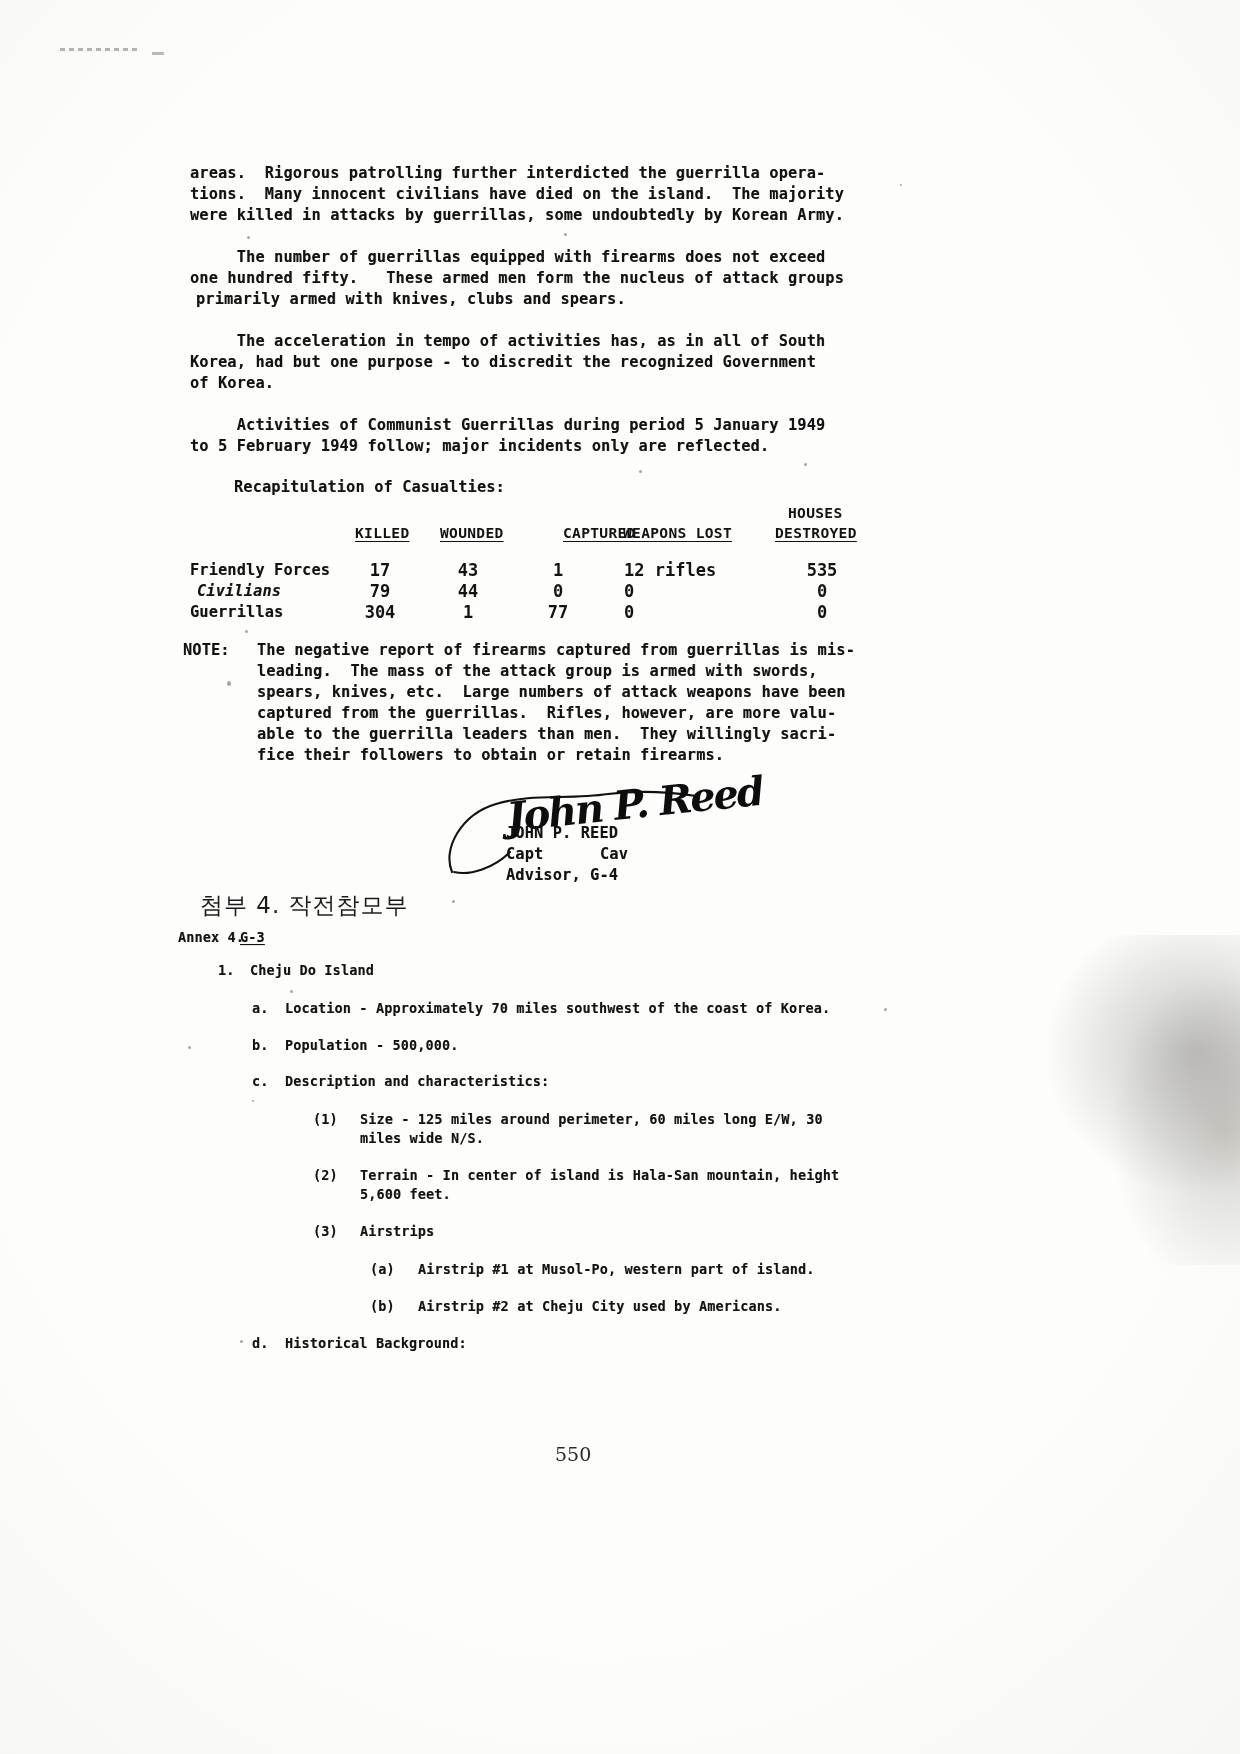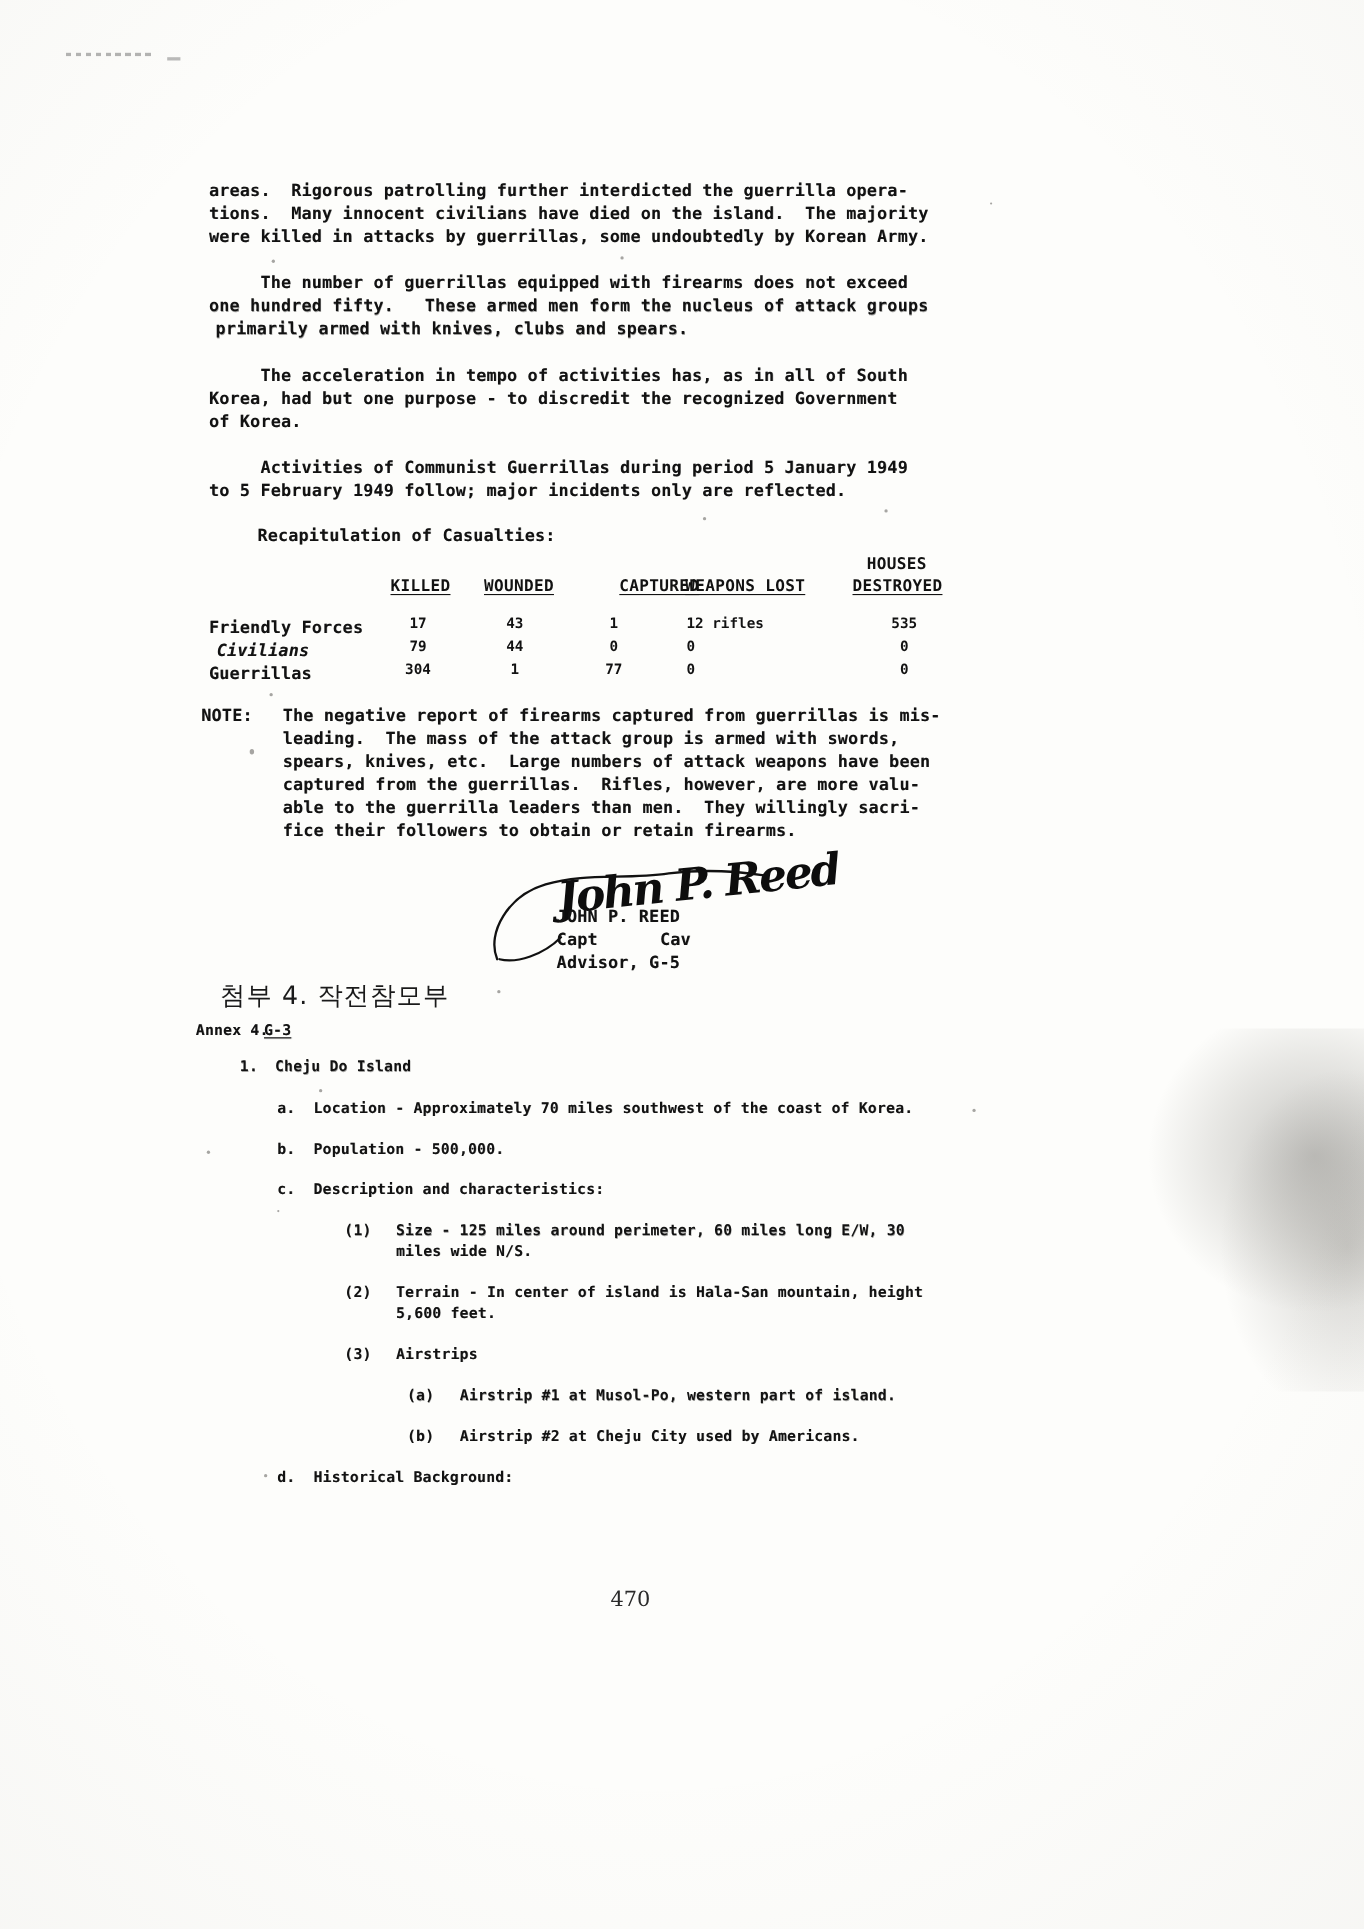--- a/index.html
+++ b/index.html
@@ -77,21 +77,21 @@
     font-weight: 700;
     color: #121212;
     white-space: pre;
     text-decoration: underline;
     text-underline-offset: 2.5px;
     letter-spacing: 0.3px;
   }
   .num {
     position: absolute;
     font-family: "DejaVu Sans Mono", monospace;
-    font-size: 13px;
+    font-size: 17px;
     font-weight: 700;
     color: #121212;
     white-space: pre;
     text-align: center;
   }
   .korean {
     position: absolute;
     font-family: "DejaVu Sans", sans-serif;
     font-size: 23px;
     color: #1a1a1a;
@@ -220,21 +220,21 @@
 
   <div>
     <svg class="sig-swoop" style="left:440px;top:790px;" width="260" height="90" viewBox="0 0 260 90">
       <path d="M12 82 C 2 58, 22 24, 56 14 C 92 3, 128 10, 168 4 C 200 0, 230 2, 256 6" fill="none" stroke="#111" stroke-width="2.1" stroke-linecap="round"></path>
       <path d="M14 82 C 30 86, 54 78, 70 62" fill="none" stroke="#111" stroke-width="2.0" stroke-linecap="round"></path>
     </svg>
     <div class="sig" style="left:506px;top:780px;">John P. Reed</div>
     <div class="typed" style="left:506px;top:823px;">JOHN P. REED</div>
     <div class="typed" style="left:506px;top:844px;">Capt</div>
     <div class="typed" style="left:600px;top:844px;">Cav</div>
-    <div class="typed" style="left:506px;top:865px;">Advisor, G-5</div>
+    <div class="typed" style="left:506px;top:865px;">Advisor, G-4</div>
   </div>
 
   <div>
 
     <div class="korean" style="left:200px;top:890px;">첨부 4. 작전참모부</div>
 
     <div class="typed small" style="left:178px;top:928px;">Annex 4.</div>
     <div class="typed small u" style="left:240px;top:928px;">G-3</div>
 
     <div class="typed small" style="left:218px;top:961px;">1.</div>
@@ -281,15 +281,15 @@
       <div class="typed small" style="left:370px;top:1297px;">(b)</div>
       <div class="typed small" style="left:418px;top:1297px;">Airstrip #2 at Cheju City used by Americans.</div>
     </div>
 
     <div>
       <div class="typed small" style="left:252px;top:1334px;">d.</div>
       <div class="typed small" style="left:285px;top:1334px;">Historical Background:</div>
     </div>
   </div>
 
-  <div class="pagenum" style="left:555px;top:1443px;">470</div>
+  <div class="pagenum" style="left:555px;top:1443px;">550</div>
 
 </div>
 
 </body></html>

